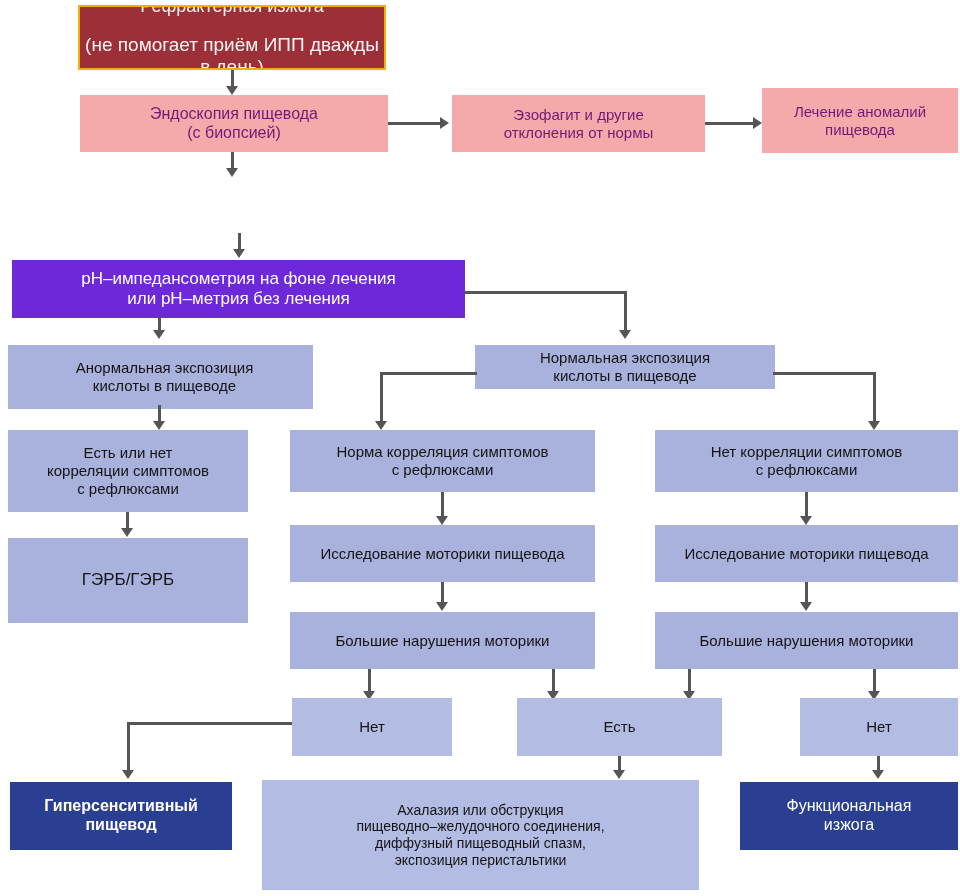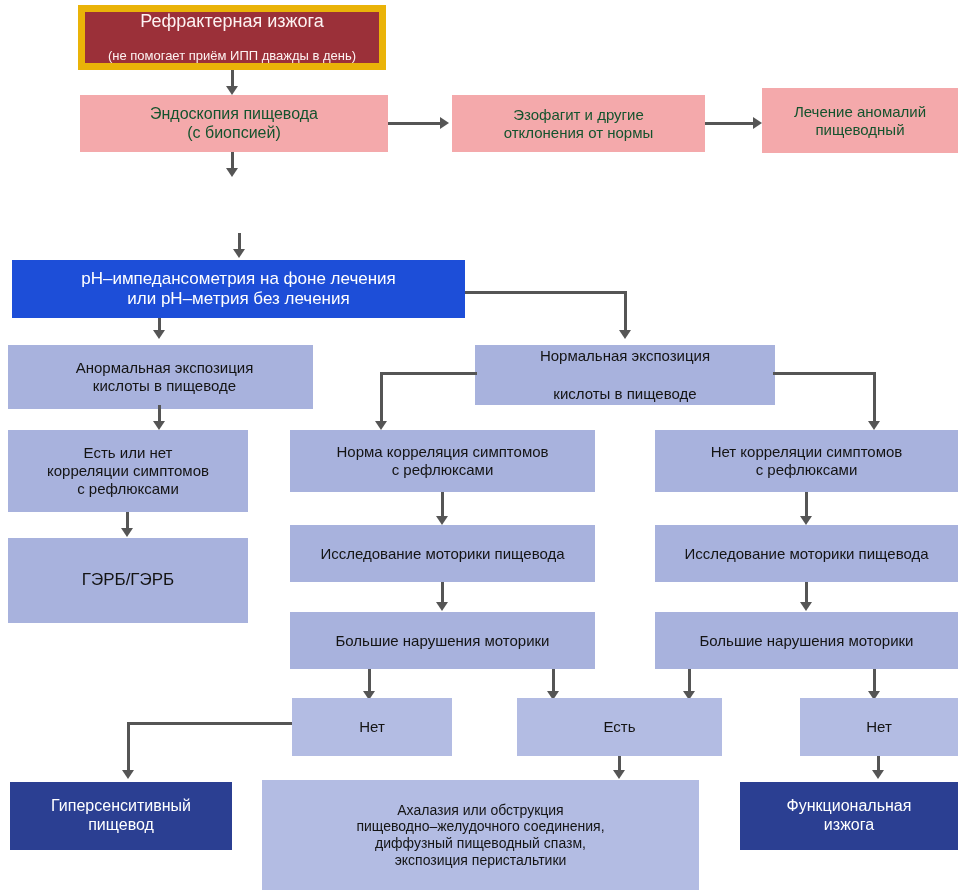--- a/index.html
+++ b/index.html
@@ -23,23 +23,23 @@
     color:#1a1a1a;
     padding:2px 4px;
     overflow:hidden;
   }
   .node .l1{display:block;}
   .node .l2{display:block;}
   .node .l3{display:block;}
   .node .l4{display:block;}
 
   
-  .c-darkred{background:#9b3039;color:#fdf2f2;border:7px solid #eab308;align-items:center;}
-  .c-pink{background:#f4a9ab;color:#14532d;}
-  .c-midblue{background:#1d4ed8;color:#ffffff;}
+  .c-darkred{background:#9b3039;color:#fdf2f2;border:2px solid #eab308;align-items:center;}
+  .c-pink{background:#f4a9ab;color:#701a75;}
+  .c-midblue{background:#6d28d9;color:#ffffff;}
   .c-darkblue{background:#2b3f92;color:#ffffff;}
   .c-lilac{background:#a8b2dd;color:#141414;}
   .c-lilac3{background:#b3bce3;color:#141414;}
 
   
   .ln{position:absolute;background:#555555;}
   .vline{width:3px;}
   .hline{height:3px;}
   .arrow{
     position:absolute;
@@ -49,21 +49,21 @@
     border-top:9px solid #555555;
   }
   .arrow-r{
     position:absolute;
     width:0;height:0;
     border-top:6px solid transparent;
     border-bottom:6px solid transparent;
     border-left:9px solid #555555;
   }
   .t12{font-size:16px;}
-  .t13{font-size:13px;margin-top:16px;}
+  .t13{font-size:19px;margin-top:16px;}
   .t14{font-size:14px;}
   .t15{font-size:15px;}
   .t16{font-size:16px;}
   .t17{font-size:17px;}
   .t18{font-size:18px;}
 </style>
 </head>
 <body>
 
 <div id="canvas">
@@ -87,21 +87,21 @@
   <div class="node c-pink" style="left:452px;top:95px;width:253px;height:57px;">
     <span class="l1 t15">Эзофагит и другие</span>
     <span class="l2 t15">отклонения от нормы</span>
   </div>
 
   <div class="ln hline" style="left:705px;top:122px;width:48px;height:3px;"></div>
   <div class="arrow-r" style="left:753px;top:117px;"></div>
 
   <div class="node c-pink" style="left:762px;top:88px;width:196px;height:65px;">
     <span class="l1 t15">Лечение аномалий</span>
-    <span class="l2 t15">пищеводный</span>
+    <span class="l2 t15">пищевода</span>
   </div>
 
   <div class="ln vline" style="left:231px;top:152px;width:3px;height:20px;"></div>
   <div class="arrow" style="left:226px;top:168px;"></div>
 
 
   <div class="ln vline" style="left:238px;top:233px;width:3px;height:20px;"></div>
   <div class="arrow" style="left:233px;top:249px;"></div>
 
   <div class="node c-midblue" style="left:12px;top:260px;width:453px;height:58px;">
@@ -114,21 +114,21 @@
 
   <div class="ln hline" style="left:465px;top:291px;width:162px;height:3px;"></div>
   <div class="ln vline" style="left:624px;top:291px;width:3px;height:41px;"></div>
   <div class="arrow" style="left:619px;top:330px;"></div>
 
   <div class="node c-lilac" style="left:8px;top:345px;width:305px;height:64px;padding-left:12px;">
     <span class="l1 t15">Анормальная экспозиция</span>
     <span class="l2 t15">кислоты в пищеводе</span>
   </div>
 
-  <div class="node c-lilac" style="left:475px;top:345px;width:300px;height:60px;justify-content:space-between;">
+  <div class="node c-lilac" style="left:475px;top:345px;width:300px;height:44px;">
     <span class="l1 t15">Нормальная экспозиция</span>
     <span class="l2 t15">кислоты в пищеводе</span>
   </div>
 
   <div class="ln vline" style="left:158px;top:405px;width:3px;height:20px;"></div>
   <div class="arrow" style="left:153px;top:421px;"></div>
 
   <div class="ln hline" style="left:380px;top:372px;width:97px;height:3px;"></div>
   <div class="ln vline" style="left:380px;top:372px;width:3px;height:53px;"></div>
   <div class="arrow" style="left:375px;top:421px;"></div>
@@ -215,21 +215,21 @@
   <div class="ln hline" style="left:127px;top:722px;width:165px;height:3px;"></div>
   <div class="ln vline" style="left:127px;top:722px;width:3px;height:52px;"></div>
   <div class="arrow" style="left:122px;top:770px;"></div>
 
   <div class="ln vline" style="left:618px;top:756px;width:3px;height:20px;"></div>
   <div class="arrow" style="left:613px;top:770px;"></div>
 
   <div class="ln vline" style="left:877px;top:756px;width:3px;height:20px;"></div>
   <div class="arrow" style="left:872px;top:770px;"></div>
 
-  <div class="node c-darkblue" style="left:10px;top:782px;width:222px;height:68px;">
+  <div class="node c-darkblue" style="left:10px;top:782px;width:222px;height:68px;font-weight:bold;">
     <span class="l1 t16">Гиперсенситивный</span>
     <span class="l2 t16">пищевод</span>
   </div>
 
   <div class="node c-lilac3" style="left:262px;top:780px;width:437px;height:110px;">
     <span class="l1 t14">Ахалазия или обструкция</span>
     <span class="l2 t14">пищеводно–желудочного соединения,</span>
     <span class="l3 t14">диффузный пищеводный спазм,</span>
     <span class="l4 t14">экспозиция перистальтики</span>
   </div>

